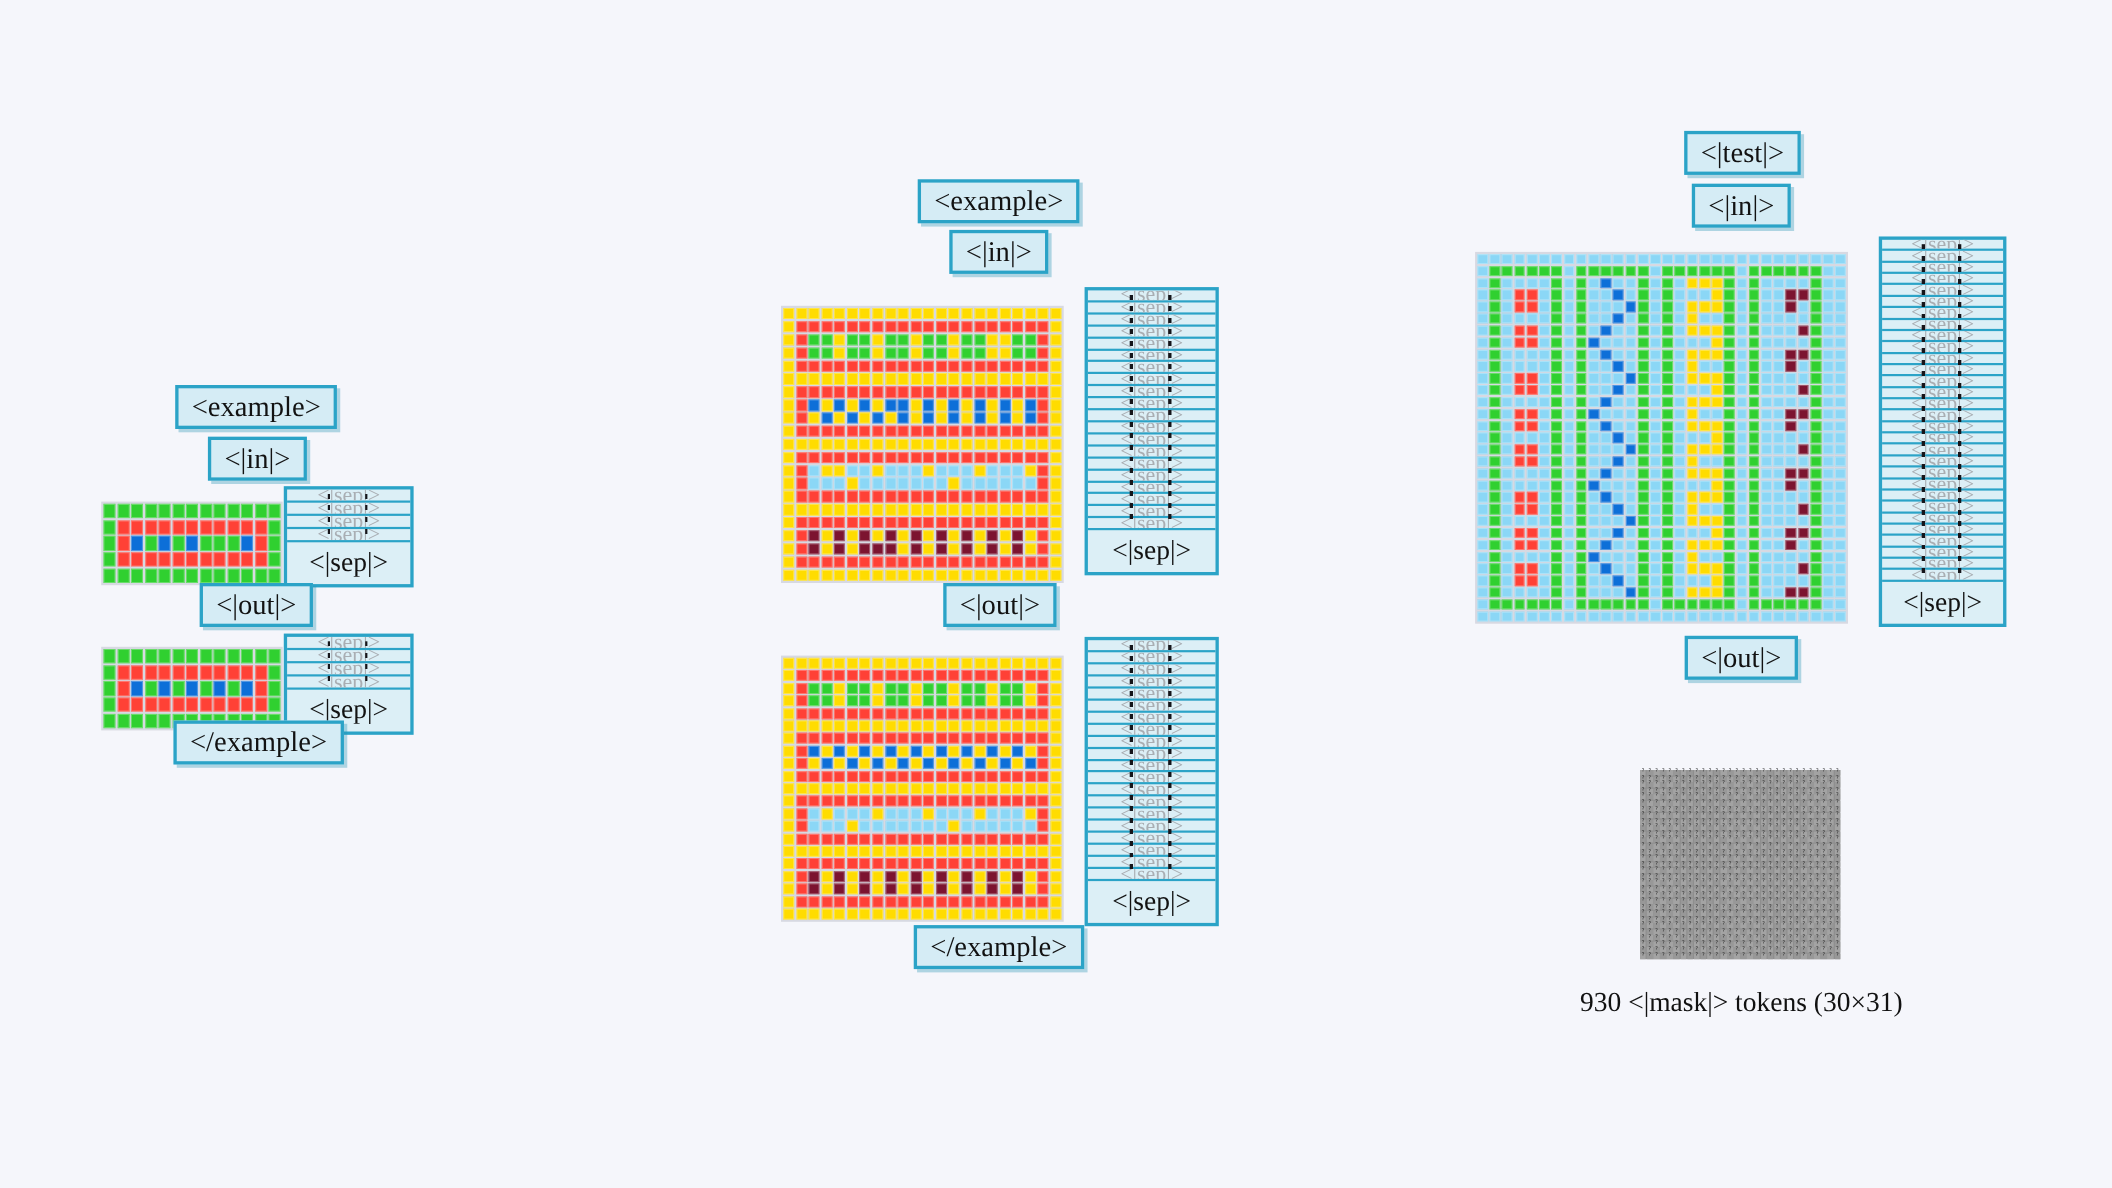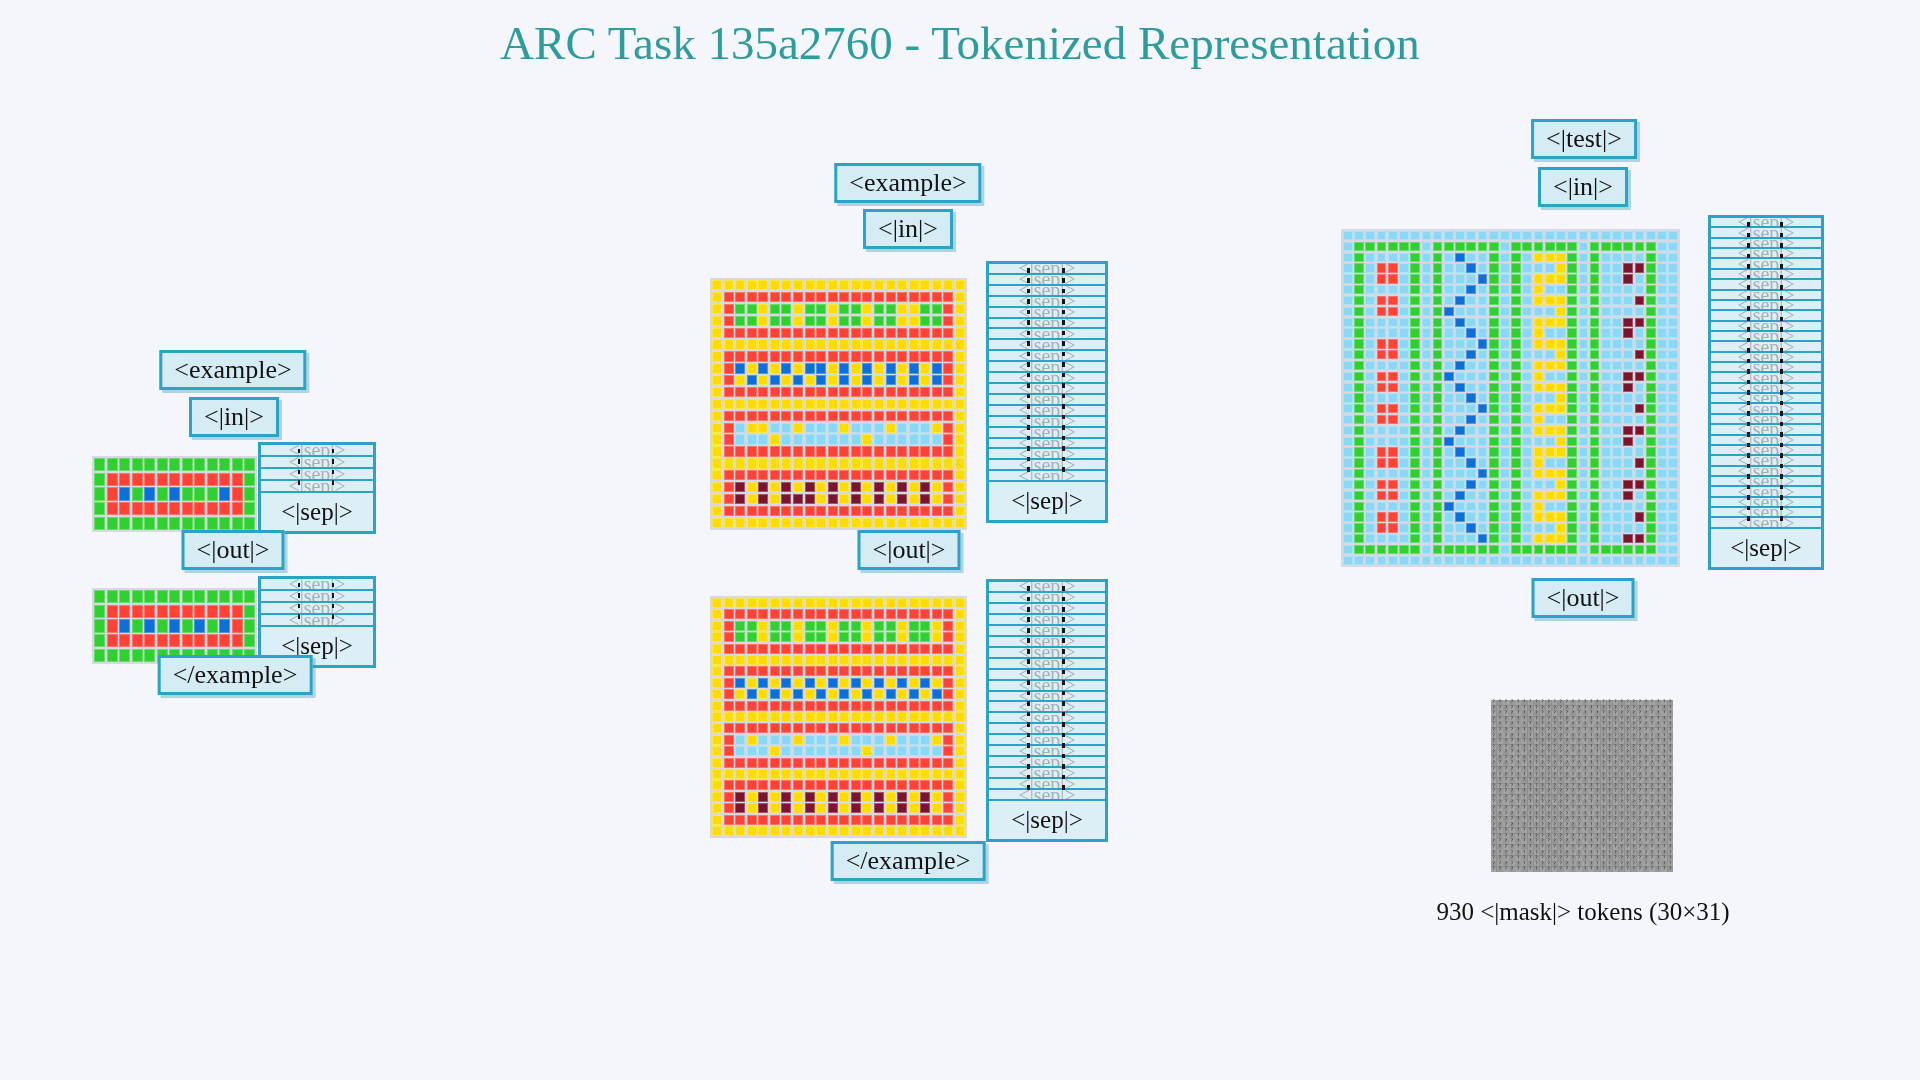--- a/index.html
+++ b/index.html
@@ -74,21 +74,20 @@
   .caption{
     position:absolute;transform:translateX(-50%);
     color:#111;font-size:25px;white-space:nowrap;
   }
 </style>
 </head>
 <body>
 
 <div id="canvas">
 
-  <div class="page-title">ARC Task 135a2760 - Tokenized Representation</div>
 
   <div class="tok" style="left:233px;top:350px;">&lt;example&gt;</div>
   <div class="tok" style="left:234px;top:397px;">&lt;|in|&gt;</div>
 
   <div class="grid" style="left: 92px; top: 456px; width: 165px; height: 76px; grid-template-columns: repeat(13, 1fr); grid-auto-rows: 1fr;">
       <div class="cell" style="background: rgb(48, 208, 48);"></div>
       <div class="cell" style="background: rgb(48, 208, 48);"></div>
       <div class="cell" style="background: rgb(48, 208, 48);"></div>
       <div class="cell" style="background: rgb(48, 208, 48);"></div>
       <div class="cell" style="background: rgb(48, 208, 48);"></div>

